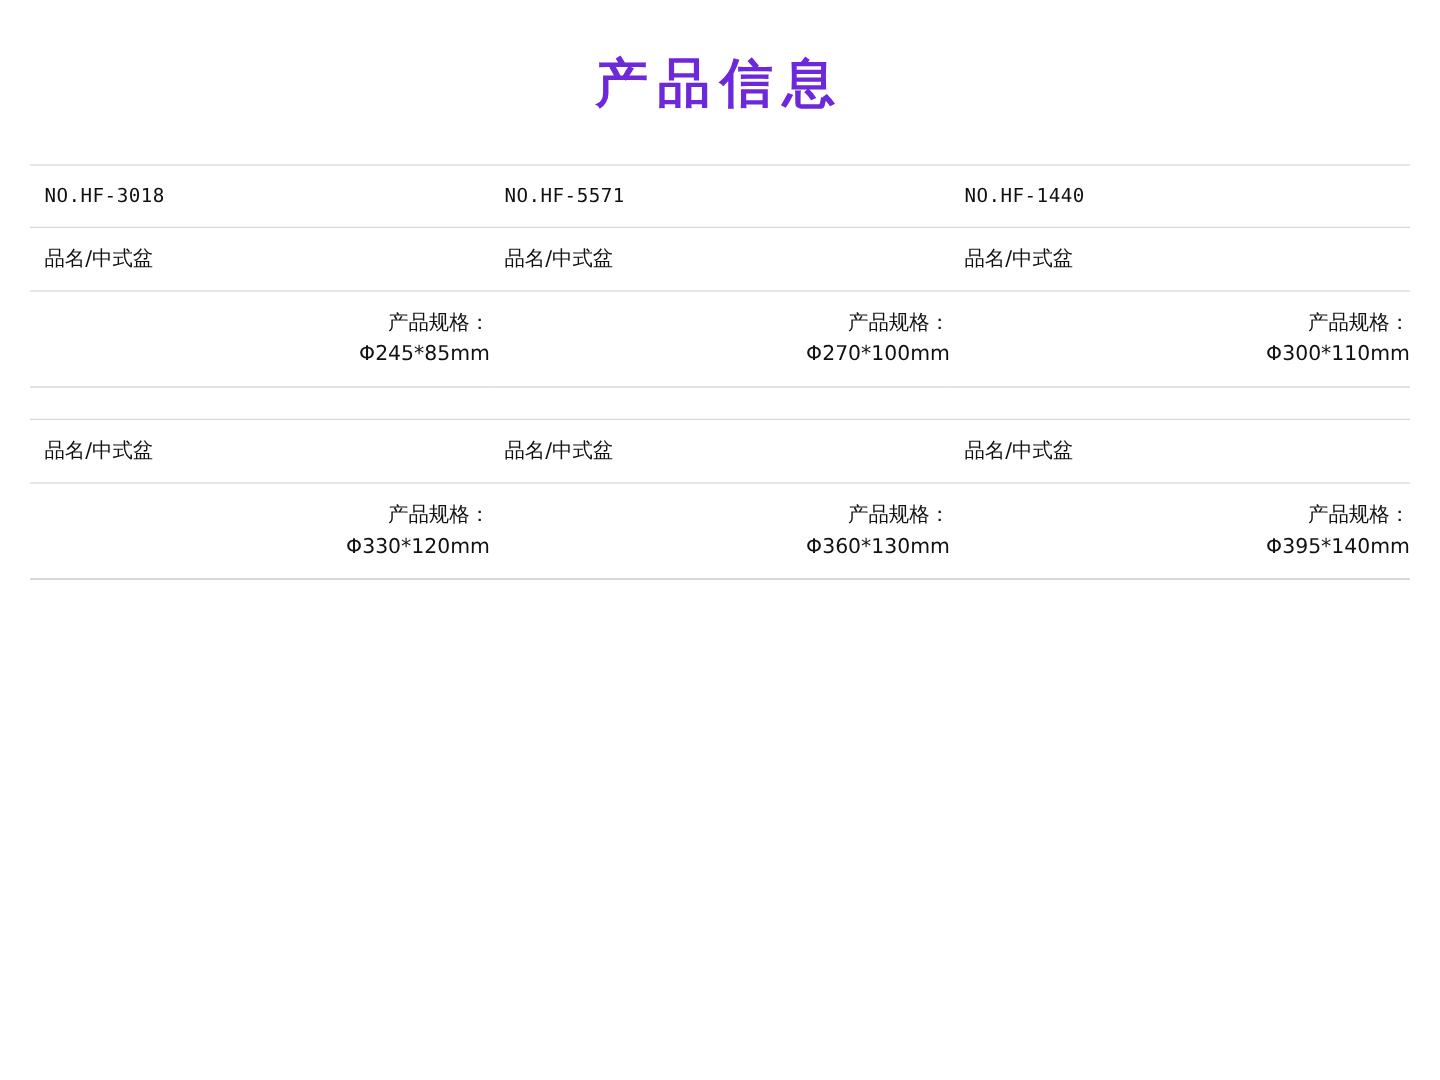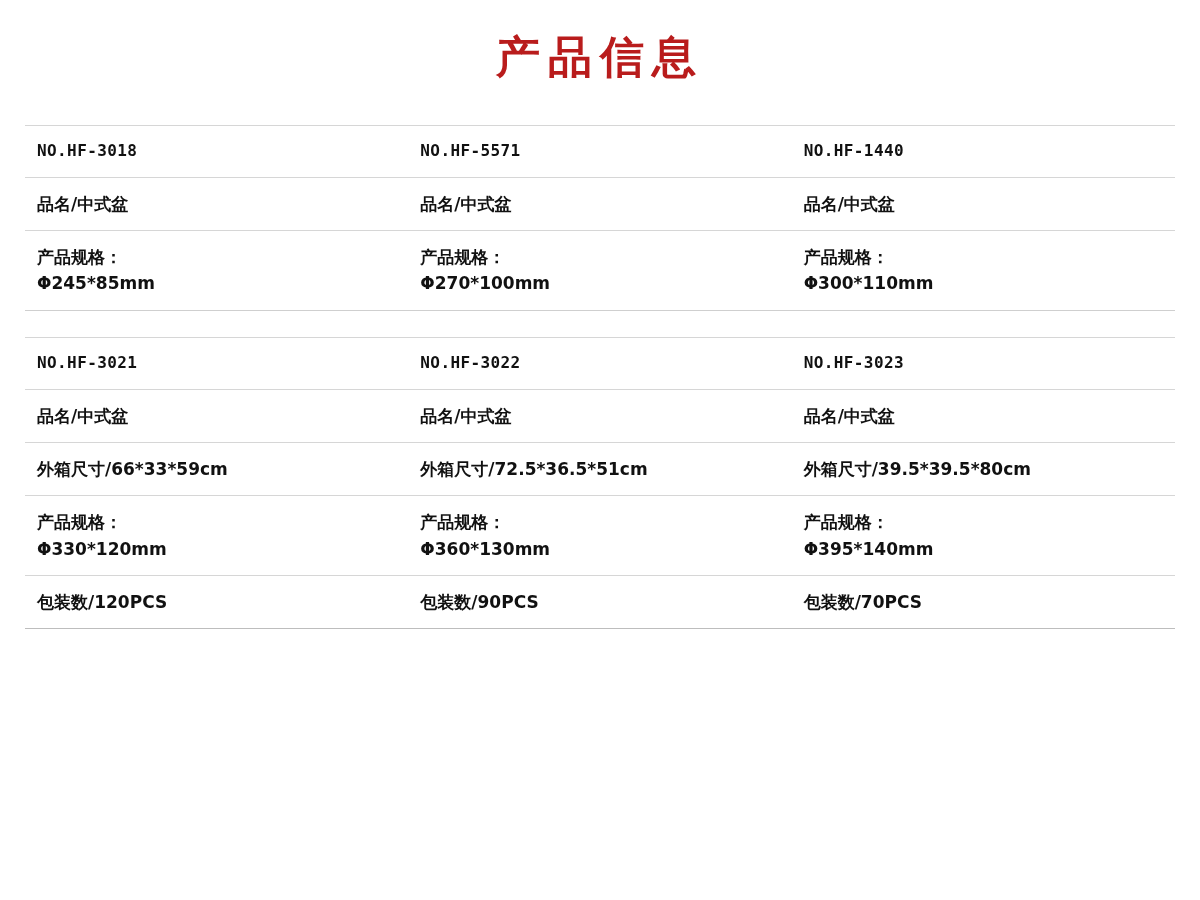--- a/index.html
+++ b/index.html
@@ -15,27 +15,27 @@
     overflow: hidden;
   }
   .page {
     position: relative;
     width: 1200px;
     height: 900px;
     box-sizing: border-box;
   }
   .page-title {
     margin: 0;
-    padding-top: 28px;
+    padding-top: 40px;
     text-align: center;
     font-size: 44px;
     font-weight: 700;
     letter-spacing: 8px;
     font-family: "DejaVu Sans", "Liberation Sans", sans-serif;
-    color: #b91c1c;
+    color: #6d28d9;
   }
   .spec-table {
     margin: 38px 25px 0 25px;
     width: 1150px;
     border-collapse: collapse;
     table-layout: fixed;
   }
   .spec-table td {
     vertical-align: middle;
     padding: 0;
@@ -55,29 +55,29 @@
     padding: 13px 0 13px 12px;
     min-height: 40px;
     box-sizing: border-box;
   }
   .txt {
     font-family: "DejaVu Sans", "Liberation Sans", sans-serif;
     font-size: 17px;
     line-height: 1.55;
     color: #111111;
     white-space: nowrap;
-    font-weight: bold;
   }
   .txt.mono-ish {
     font-family: "DejaVu Sans Mono", "Liberation Mono", monospace;
     font-size: 16px;
     letter-spacing: 0.4px;
   }
   .txt.two-line {
     white-space: normal;
+    text-align: right;
   }
   .spacer-row td {
     height: 26px;
     border: none;
   }
   .group-sep td {
     height: 0;
     border-top: 1px solid #cfcfcf;
   }
   .block-bottom td {
@@ -158,73 +158,39 @@
         <td class="col-cell"></td>
           <td class="col-cell"></td>
           <td class="col-cell last"></td>
       </tr>
       <tr class="spacer-row">
         <td></td>
           <td></td>
           <td></td>
       </tr>
 
-      <tr class="rowline">
-        <td class="col-cell">
-          <div class="cell-inner">
-              <div class="txt mono-ish">NO.HF-3021</div>
-            </div>
-        </td>
-        <td class="col-cell">
-          <div class="cell-inner">
-              <div class="txt mono-ish">NO.HF-3022</div>
-            </div>
-        </td>
-        <td class="col-cell last">
-          <div class="cell-inner">
-              <div class="txt mono-ish">NO.HF-3023</div>
-            </div>
-        </td>
-      </tr>
-
-      <tr class="rowline">
-        <td class="col-cell">
-          <div class="cell-inner">
-              <div class="txt">品名/中式盆</div>
-            </div>
-        </td>
-        <td class="col-cell">
-          <div class="cell-inner">
-              <div class="txt">品名/中式盆</div>
-            </div>
-        </td>
-        <td class="col-cell last">
-          <div class="cell-inner">
-              <div class="txt">品名/中式盆</div>
-            </div>
-        </td>
-      </tr>
-
-      <tr class="rowline">
-        <td class="col-cell">
-          <div class="cell-inner">
-              <div class="txt">外箱尺寸/66*33*59cm</div>
-            </div>
-        </td>
-        <td class="col-cell">
-          <div class="cell-inner">
-              <div class="txt">外箱尺寸/72.5*36.5*51cm</div>
-            </div>
-        </td>
-        <td class="col-cell last">
-          <div class="cell-inner">
-              <div class="txt">外箱尺寸/39.5*39.5*80cm</div>
-            </div>
-        </td>
-      </tr>
+
+      <tr class="rowline">
+        <td class="col-cell">
+          <div class="cell-inner">
+              <div class="txt">品名/中式盆</div>
+            </div>
+        </td>
+        <td class="col-cell">
+          <div class="cell-inner">
+              <div class="txt">品名/中式盆</div>
+            </div>
+        </td>
+        <td class="col-cell last">
+          <div class="cell-inner">
+              <div class="txt">品名/中式盆</div>
+            </div>
+        </td>
+      </tr>
+
 
       <tr class="rowline">
         <td class="col-cell">
           <div class="cell-inner">
             <div class="txt two-line">产品规格：</div>
             <div class="txt two-line">Φ330*120mm</div>
           </div>
         </td>
         <td class="col-cell">
           <div class="cell-inner">
@@ -233,37 +199,20 @@
           </div>
         </td>
         <td class="col-cell last">
           <div class="cell-inner">
             <div class="txt two-line">产品规格：</div>
             <div class="txt two-line">Φ395*140mm</div>
           </div>
         </td>
       </tr>
 
-      <tr class="rowline">
-        <td class="col-cell">
-          <div class="cell-inner">
-              <div class="txt">包装数/120PCS</div>
-            </div>
-        </td>
-        <td class="col-cell">
-          <div class="cell-inner">
-              <div class="txt">包装数/90PCS</div>
-            </div>
-        </td>
-        <td class="col-cell last">
-          <div class="cell-inner">
-              <div class="txt">包装数/70PCS</div>
-            </div>
-        </td>
-      </tr>
 
       <tr class="block-bottom">
         <td class="col-cell"></td>
           <td class="col-cell"></td>
           <td class="col-cell last"></td>
       </tr>
 
     </tbody>
   </table>
 

